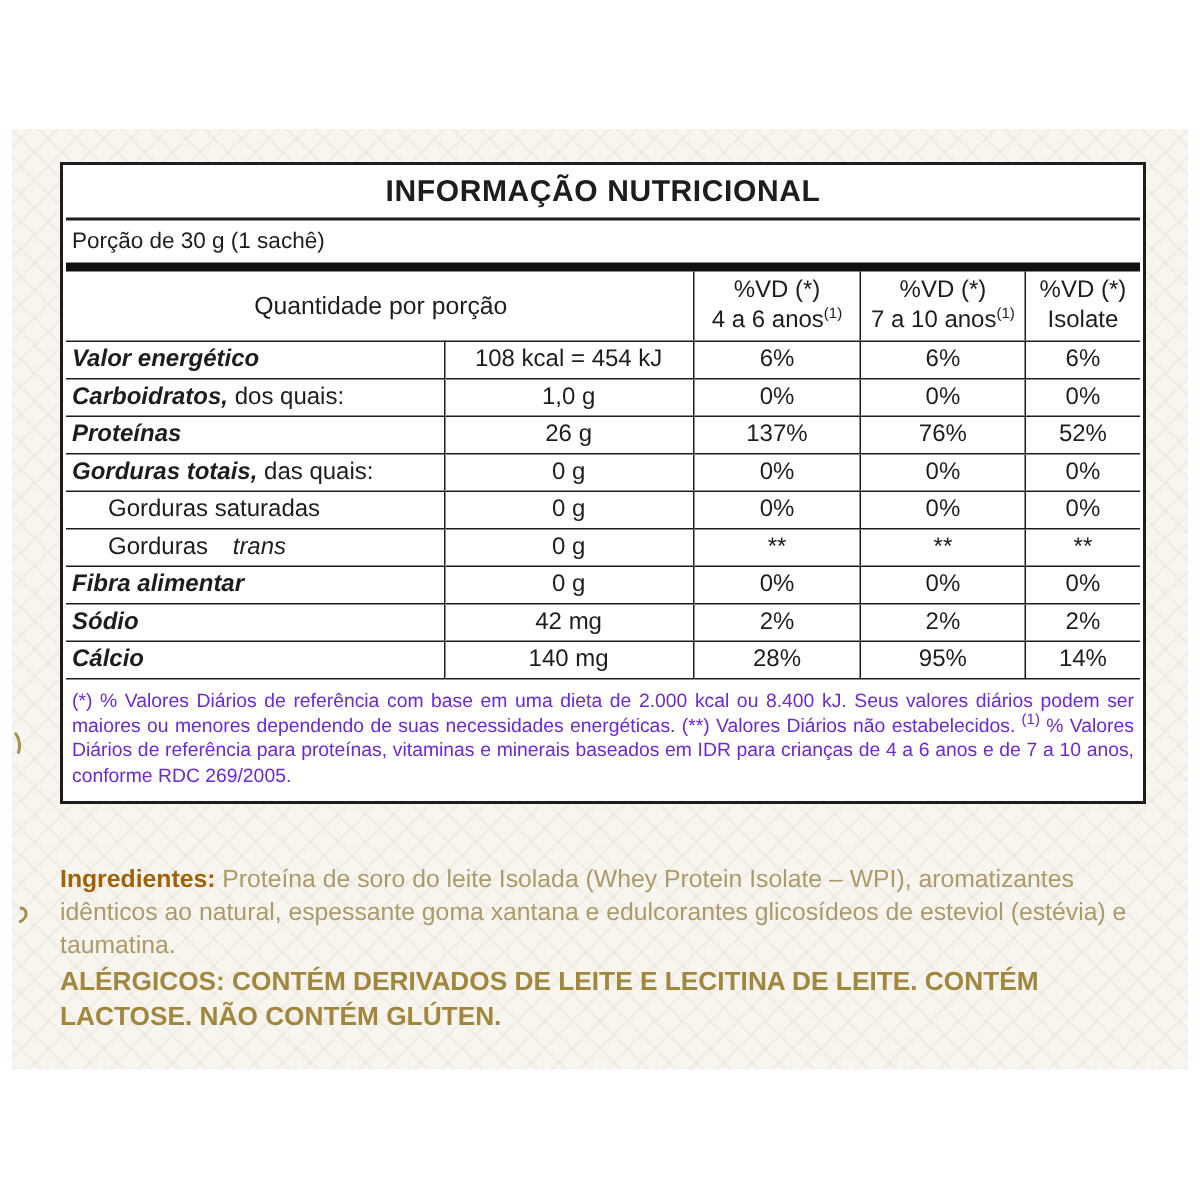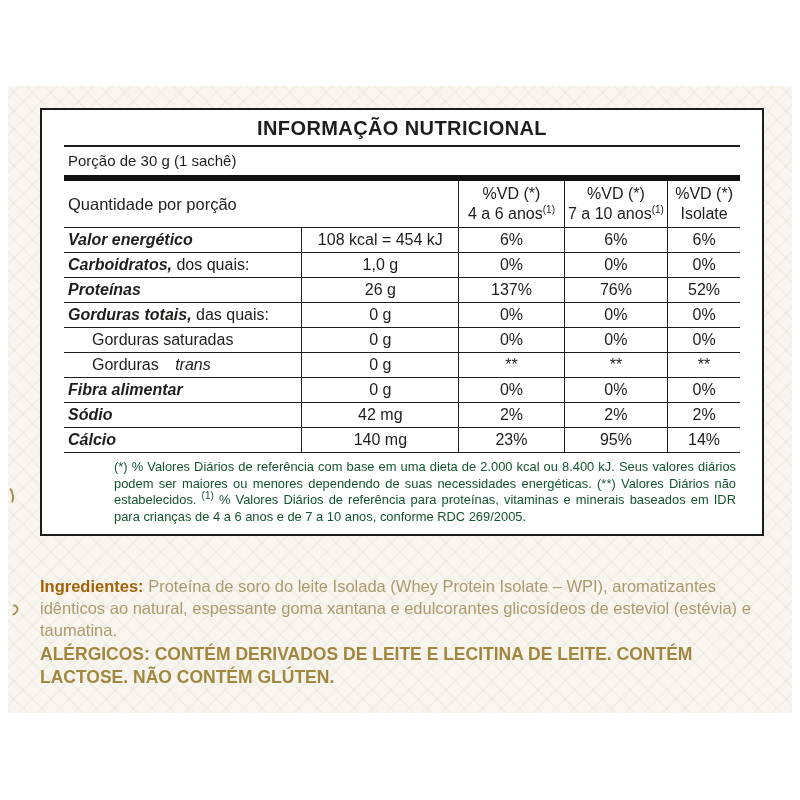--- a/index.html
+++ b/index.html
@@ -19,45 +19,45 @@
   .crescent-a { position:absolute; left:1px; top:486px; width:13px; height:20px;
     border:2.5px solid #b executed9;
     border:2.5px solid #a68e52; border-radius:50%; border-left-color:transparent;
     border-top-color:transparent; border-bottom-color:transparent; transform:rotate(-8deg); }
   .crescent-b { position:absolute; left:8px; top:604px; width:10px; height:12px;
     border:2px solid #a68e52; border-radius:50%; border-left-color:transparent;
     border-bottom-color:transparent; transform:rotate(40deg); }
 
   
   .nbox { position:absolute; left:40px; top:108px; width:724px; background:#fff;
-    border:2px solid #1d1d1b; padding:0 22px; }
+    border:2px solid #1d1d1b; padding:0 2px; }
   .ntitle { font-size:20px; font-weight:bold; text-align:center; letter-spacing:0.4px;
     padding:7px 0 5px 0; border-bottom:2px solid #1d1d1b; }
   .serving { font-size:15px; padding:5px 4px 6px 4px; }
   .thickbar { height:6px; background:#111; }
 
   table.nutri { width:100%; border-collapse:collapse; table-layout:fixed; font-size:16px; }
   table.nutri col.c1 { width:35.2%; }
   table.nutri col.c2 { width:23.2%; }
   table.nutri col.c3 { width:15.6%; }
   table.nutri col.c4 { width:15.3%; }
   table.nutri col.c5 { width:10.7%; }
   table.nutri th, table.nutri td { border-bottom:1.5px solid #1d1d1b; padding:1px 4px;
     line-height:22px; font-weight:normal; vertical-align:middle; }
   table.nutri .vsep { border-left:1.5px solid #1d1d1b; }
   table.nutri thead th { text-align:center; line-height:20px; padding:3px 2px; }
-  table.nutri thead th.qty { text-align:left; font-size:16.5px; vertical-align:middle; padding-left:4px; }
+  table.nutri thead th.qty { text-align:center; font-size:16.5px; vertical-align:middle; padding-left:4px; }
   td.val, td.vd { text-align:center; }
   .strong { font-weight:bold;font-style:italic; }
   .italic { font-style:italic; }
   td.lbl.sub span { padding-left:12px; }
   sup { font-size:10px; line-height:0; }
 
-  .footnote { font-size:12.9px; line-height:16.5px; color:#14532d; text-align:justify;
-    padding:6px 4px 9px 4px;margin-left:46px; }
+  .footnote { font-size:12.9px; line-height:16.5px; color:#6d28d9; text-align:justify;
+    padding:6px 4px 9px 4px; }
 
   
   .ingredients { position:absolute; left:40px; top:575px; width:712px;
     font-size:16.5px; line-height:22px; color:#ab9a6b; }
   .ingredients .ing-label { font-weight:bold; color:#a16207; }
   .allergens { position:absolute; left:40px; top:643px; width:716px;
     font-size:17.5px; line-height:23px; font-weight:bold; color:#a1873e; }
 </style>
 </head>
 <body>
@@ -151,21 +151,21 @@
         <tr>
           <td class="lbl"><span class="strong">Sódio</span><span></span><span class="italic"></span></td>
           <td class="val vsep">42 mg</td>
           <td class="vd vsep">2%</td>
           <td class="vd vsep">2%</td>
           <td class="vd vsep">2%</td>
         </tr>
         <tr>
           <td class="lbl"><span class="strong">Cálcio</span><span></span><span class="italic"></span></td>
           <td class="val vsep">140 mg</td>
-          <td class="vd vsep">23%</td>
+          <td class="vd vsep">28%</td>
           <td class="vd vsep">95%</td>
           <td class="vd vsep">14%</td>
         </tr>
       </tbody>
     </table>
 
     <div class="footnote">
       <span>(*) % Valores Diários de referência com base em uma dieta de 2.000 kcal ou 8.400 kJ. Seus valores diários podem ser maiores ou menores dependendo de suas necessidades energéticas. (**) Valores Diários não estabelecidos. </span><sup>(1)</sup><span> % Valores Diários de referência para proteínas, vitaminas e minerais baseados em IDR para crianças de 4 a 6 anos e de 7 a 10 anos, conforme RDC 269/2005.</span>
     </div>
   </div>

